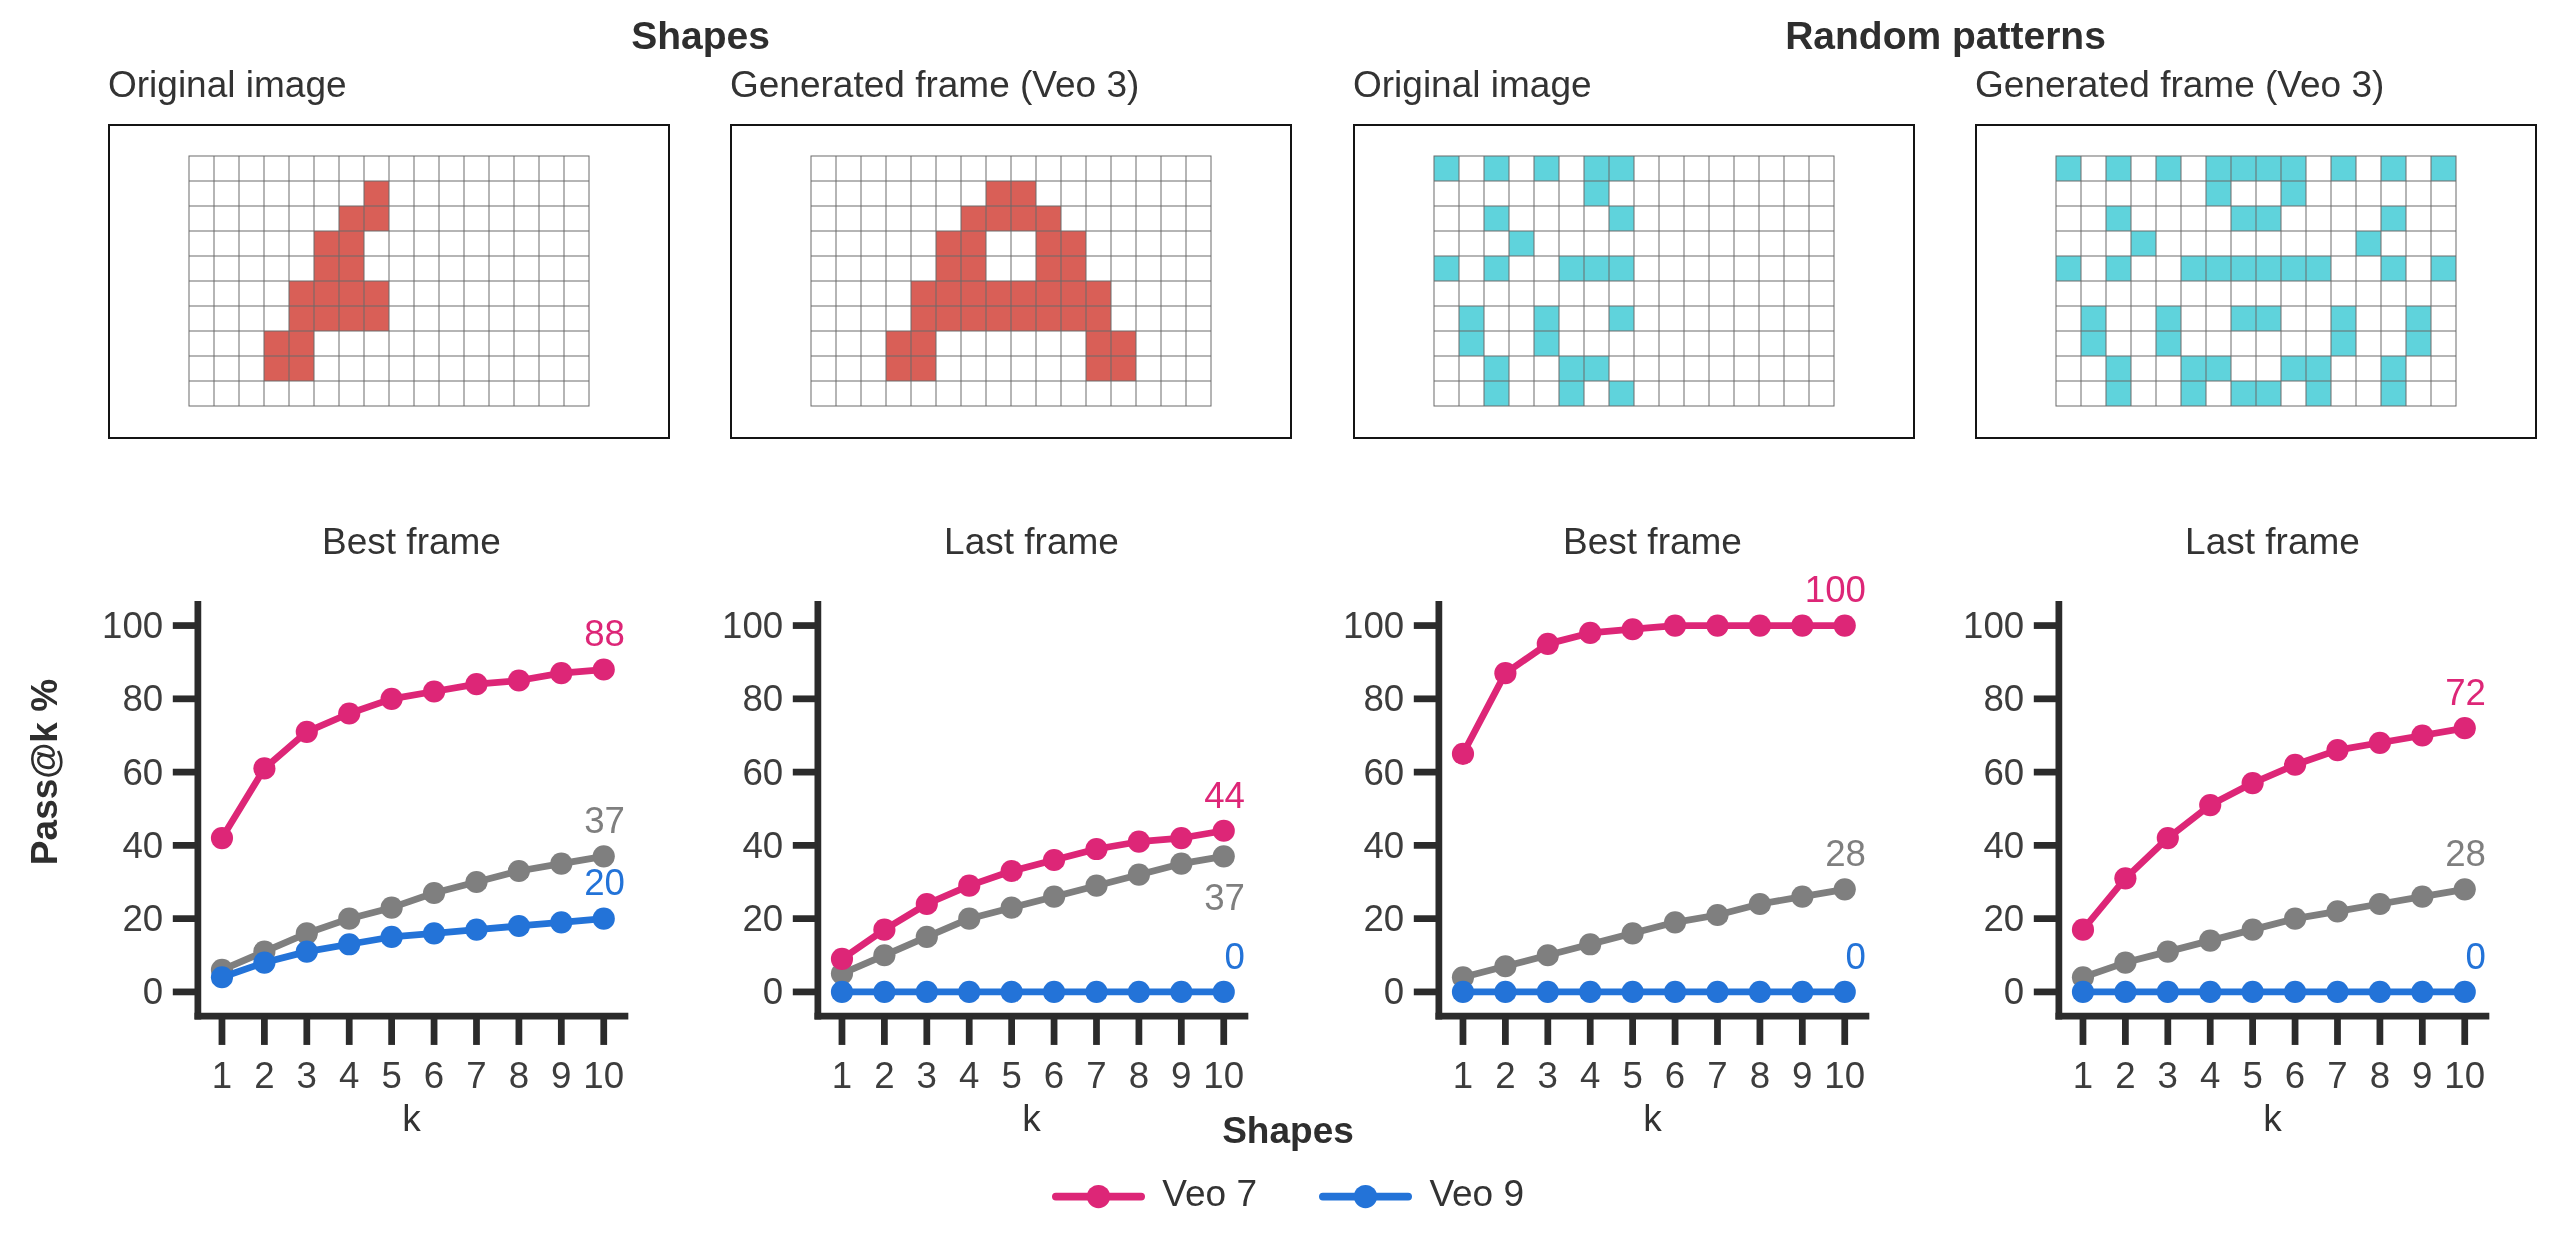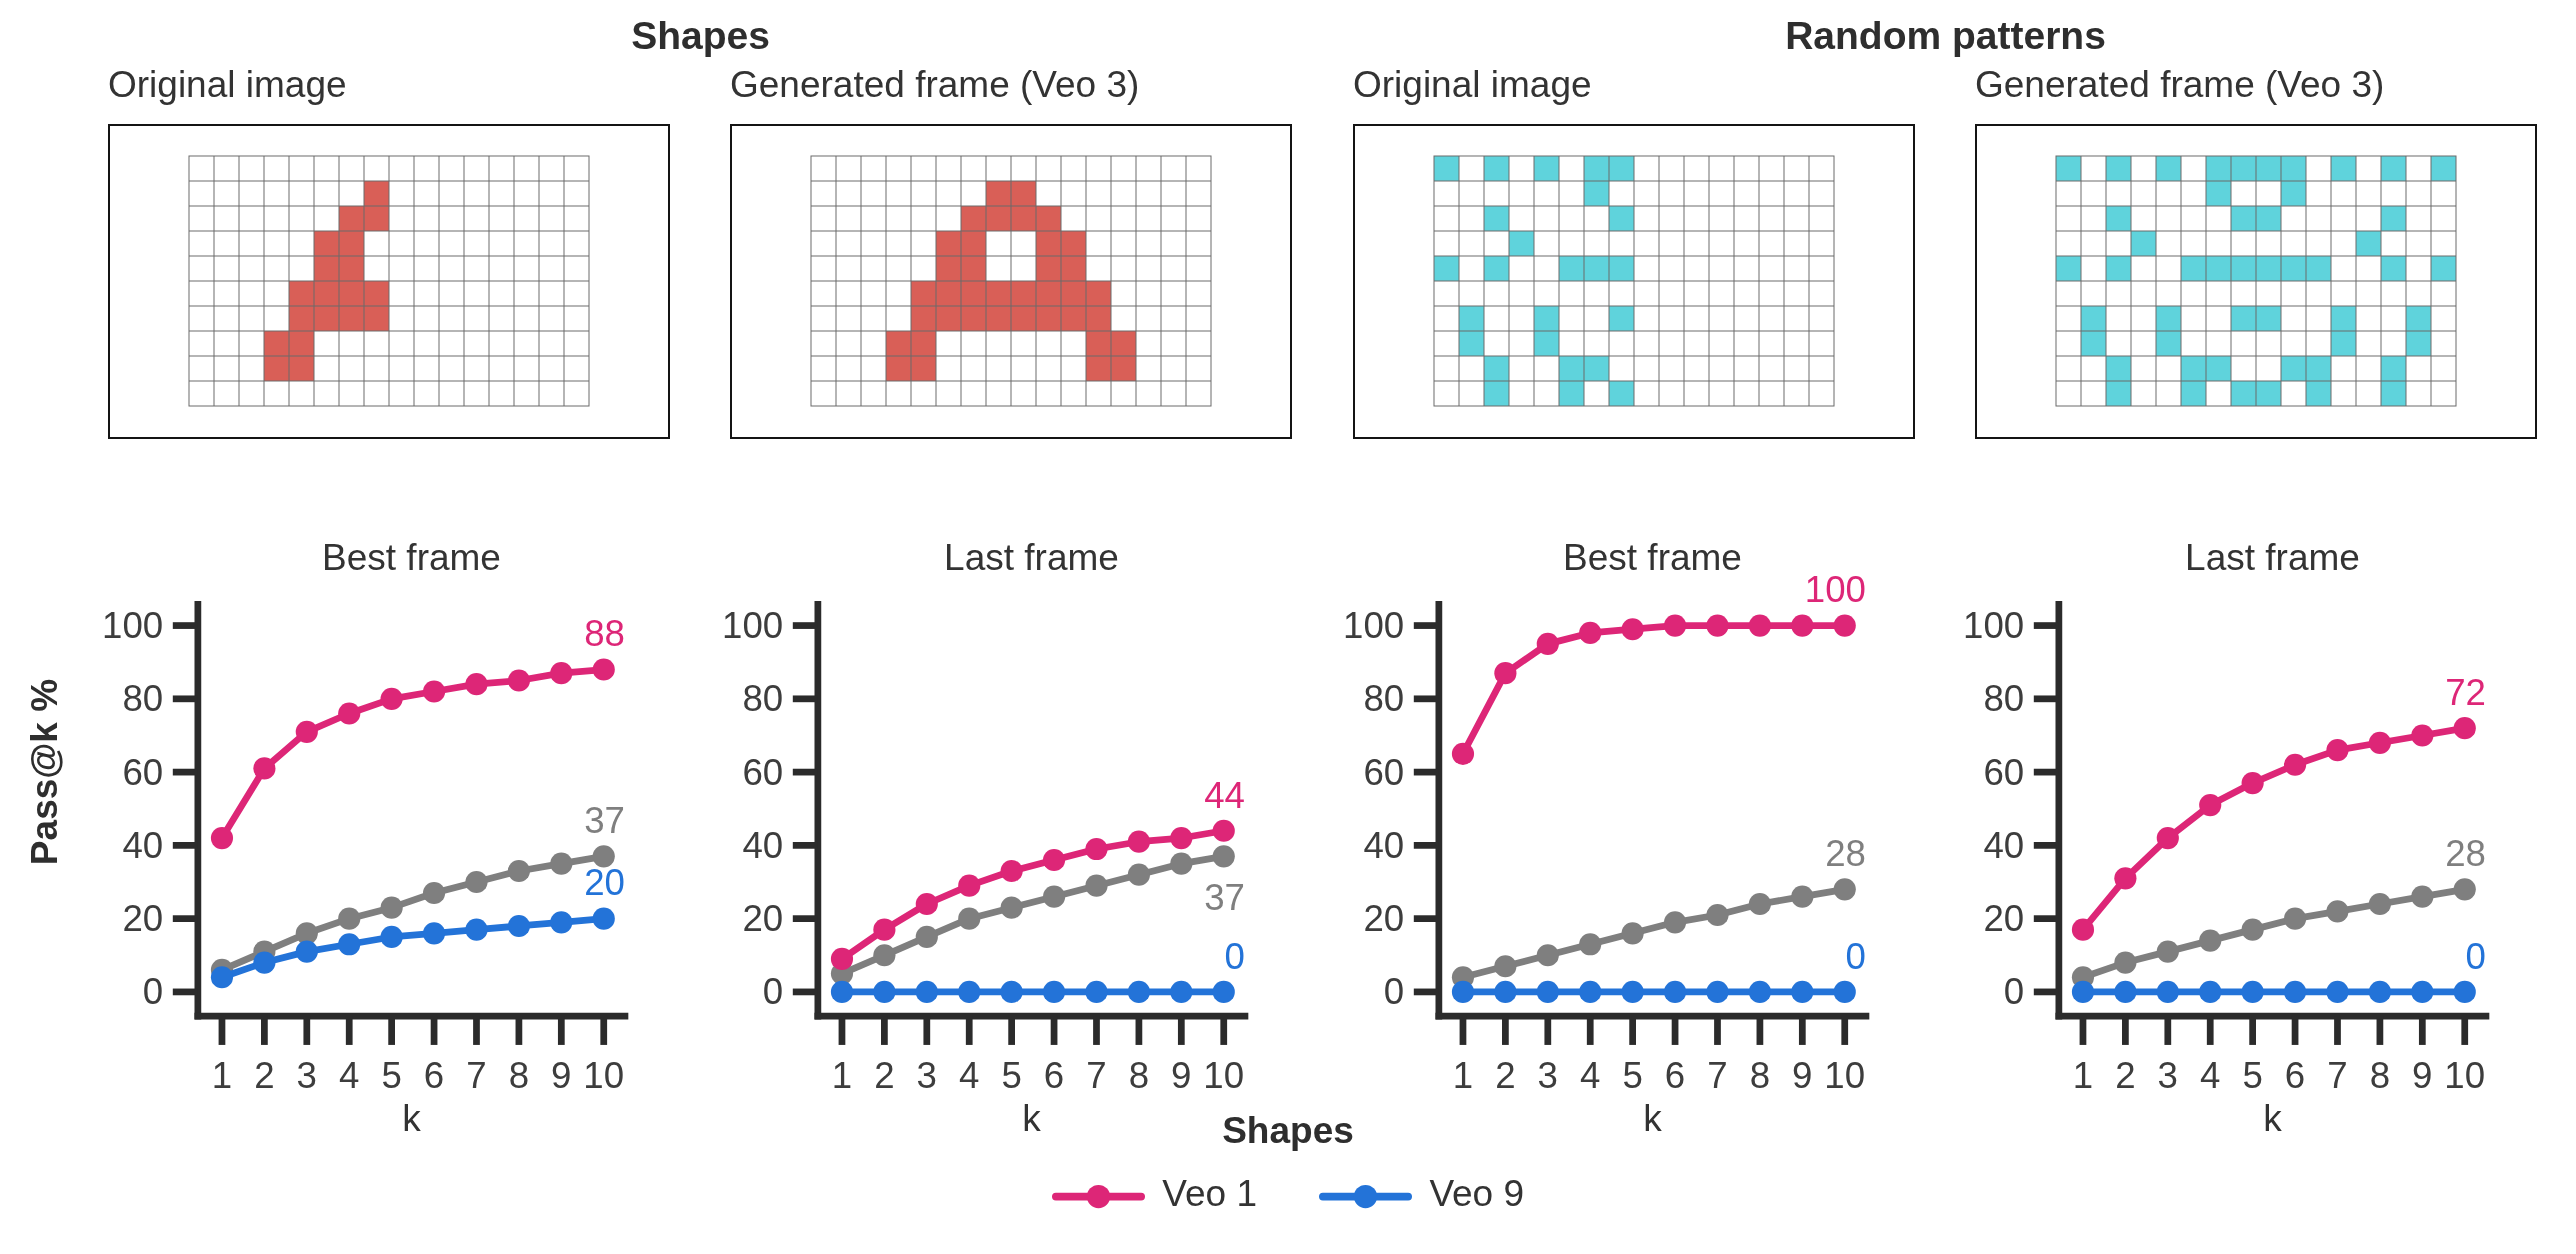--- a/index.html
+++ b/index.html
@@ -26,21 +26,21 @@
     border:2.9px solid #141414;background:#fff;position:relative;
   }
   .pixel-grid{
     position:absolute;left:50%;top:50%;
     transform:translate(-50%,-50%);
     display:grid;gap:1px;padding:1px;background:#6a6a6a;
   }
   .pixel-cell{width:24px;height:24px;background:#ffffff;}
   .chart{position:absolute;top:521px;width:617px;height:637px;}
   .chart-title{
-    position:absolute;top:16px;left:111px;width:427px;
+    position:absolute;top:0;left:111px;width:427px;
     text-align:center;font-size:37px;color:#333;
   }
   .chart svg{position:absolute;top:58px;left:0;overflow:visible;}
   .k-label{
     position:absolute;top:577px;left:111px;width:427px;
     text-align:center;font-size:37px;color:#333;
   }
   #y-axis-label{
     position:absolute;left:-100px;top:751px;width:289px;
     text-align:center;font-size:37px;font-weight:700;color:#2e2e2e;
@@ -1073,21 +1073,21 @@
     <div class="k-label">k</div>
   </div>
 
   <div id="legend-title">Shapes</div>
   <div id="legend">
     <div class="legend-item">
       <span class="legend-marker"><svg width="93" height="31" viewBox="0 0 96 32">
             <line x1="4" y1="16" x2="92" y2="16" stroke="#dd2677" stroke-width="8" stroke-linecap="round"></line>
             <circle cx="48" cy="16" r="12" fill="#dd2677"></circle>
           </svg></span>
-      <span>Veo 1</span>
+      <span>Veo 7</span>
     </div>
     <div class="legend-item">
       <span class="legend-marker"><svg width="93" height="31" viewBox="0 0 96 32">
             <line x1="4" y1="16" x2="92" y2="16" stroke="#2373d8" stroke-width="8" stroke-linecap="round"></line>
             <circle cx="48" cy="16" r="12" fill="#2373d8"></circle>
           </svg></span>
       <span>Veo 9</span>
     </div>
   </div>
 

